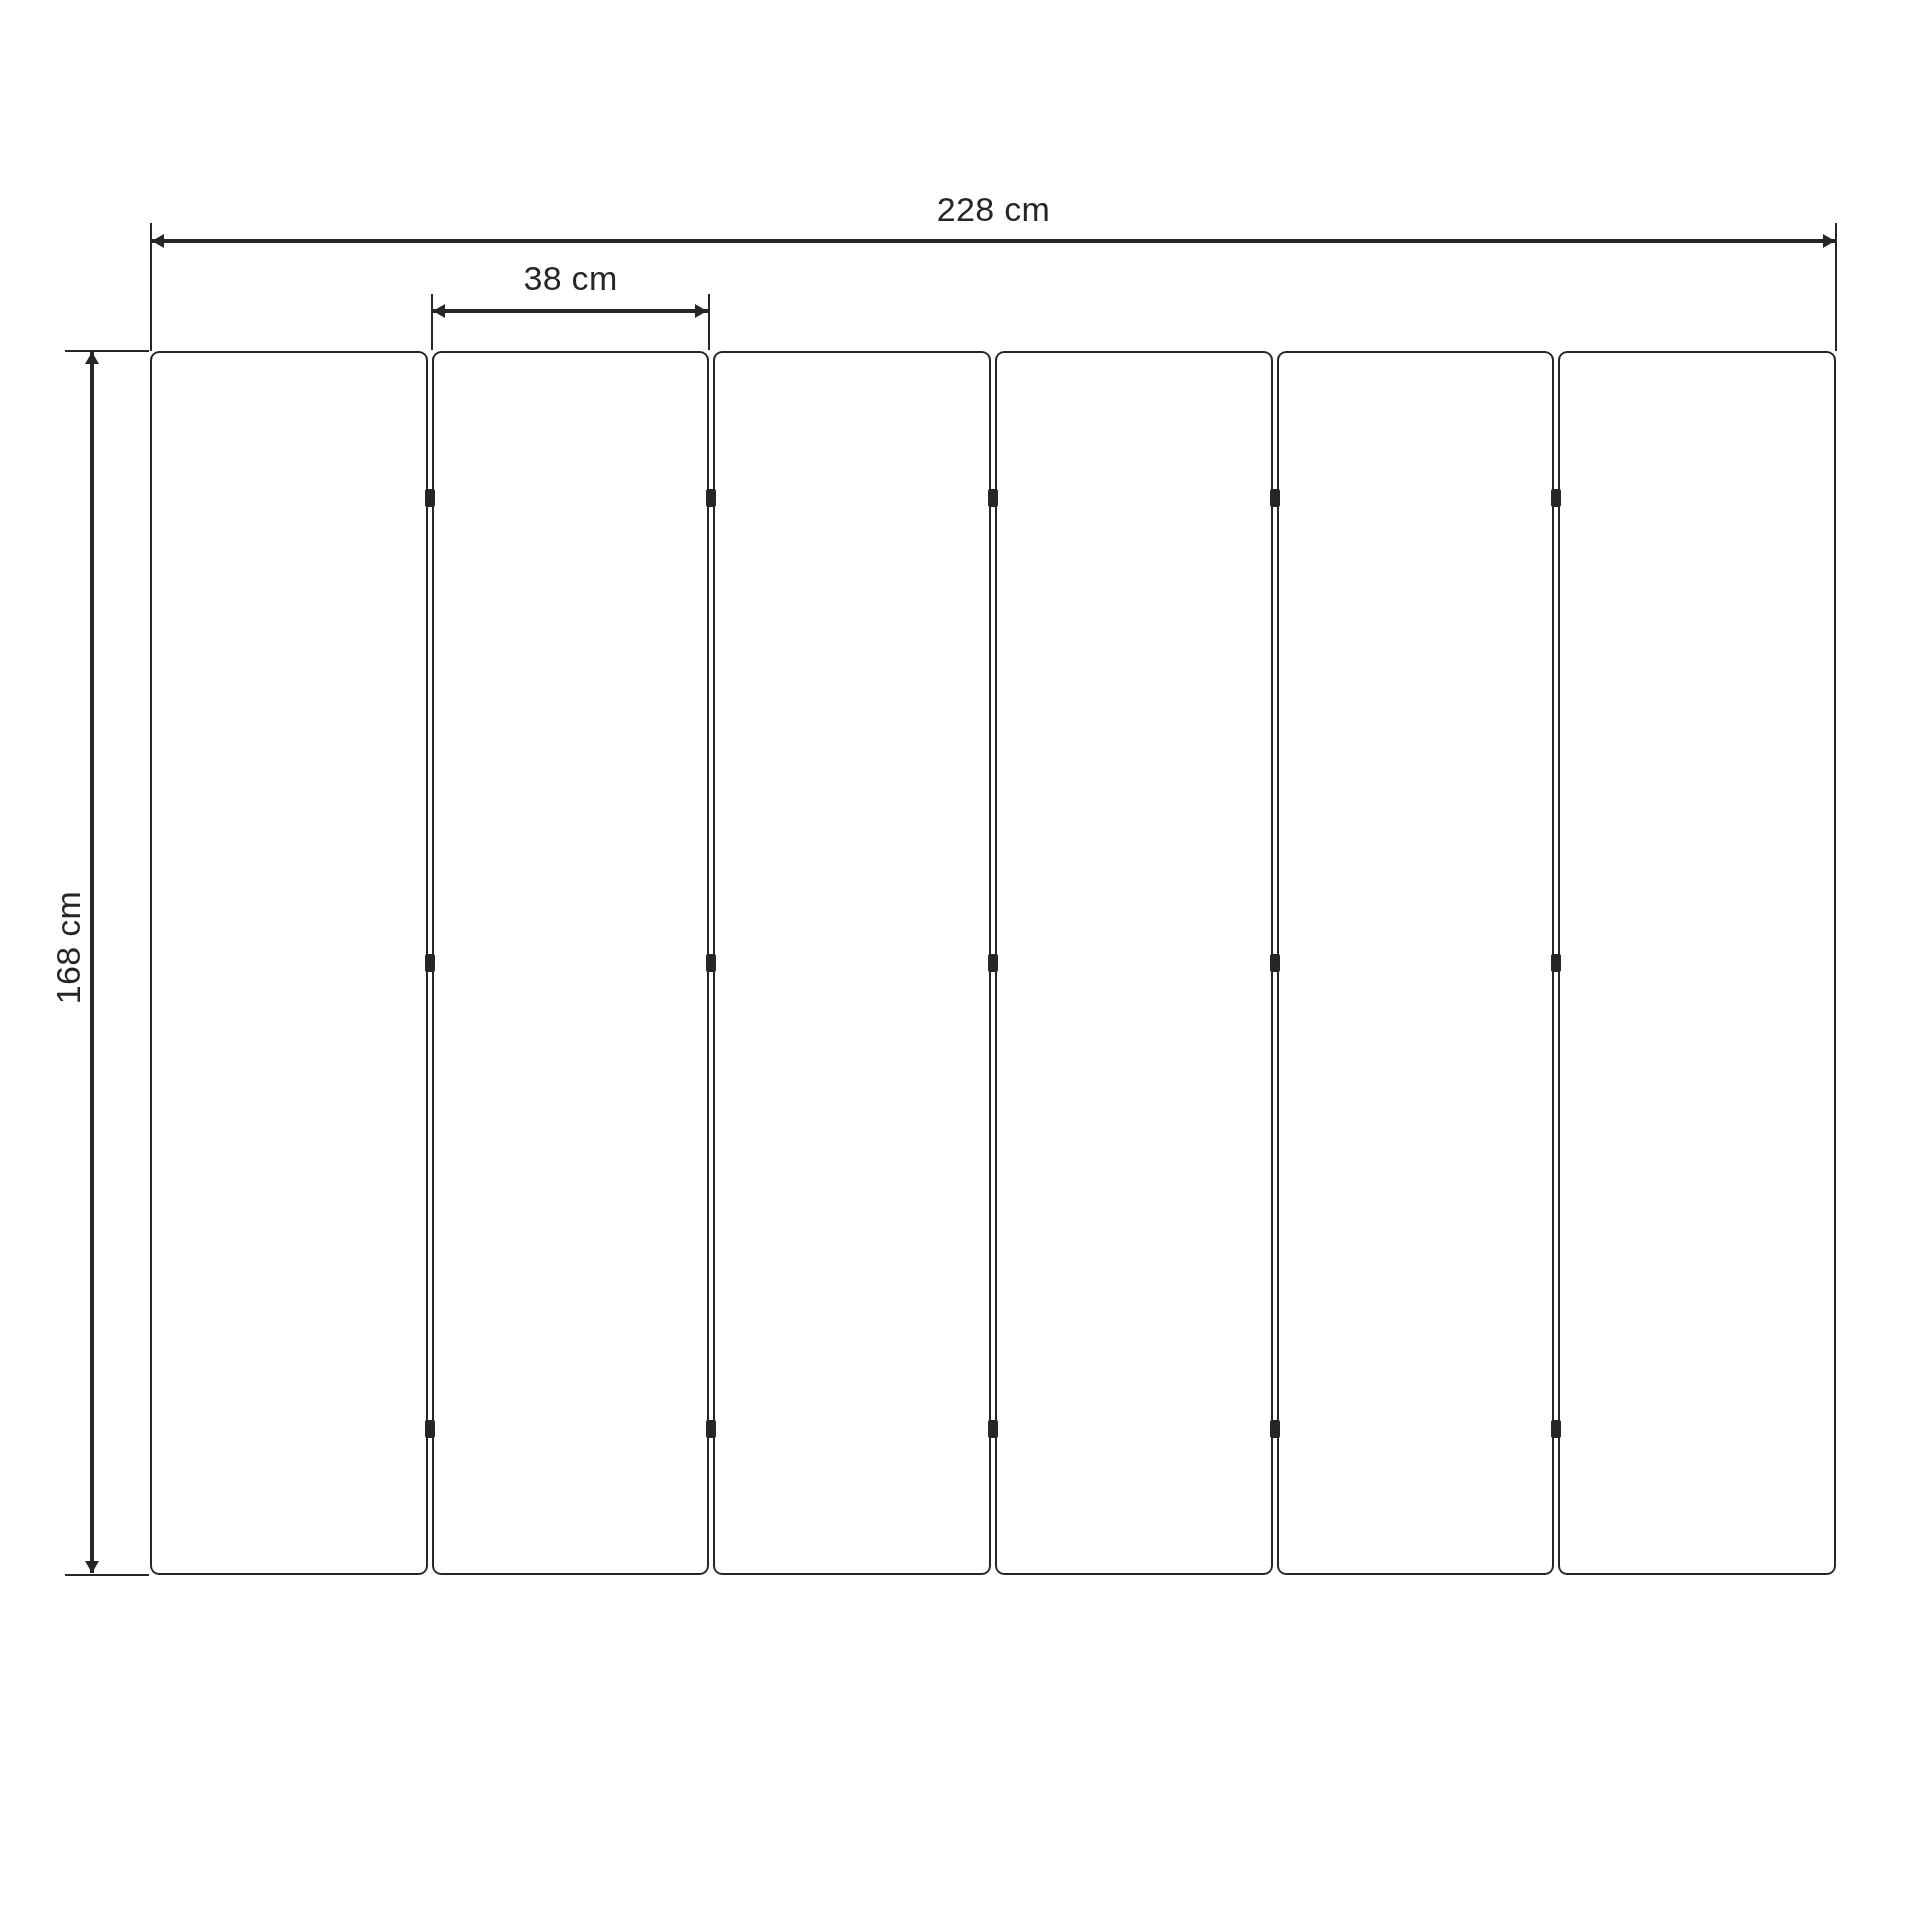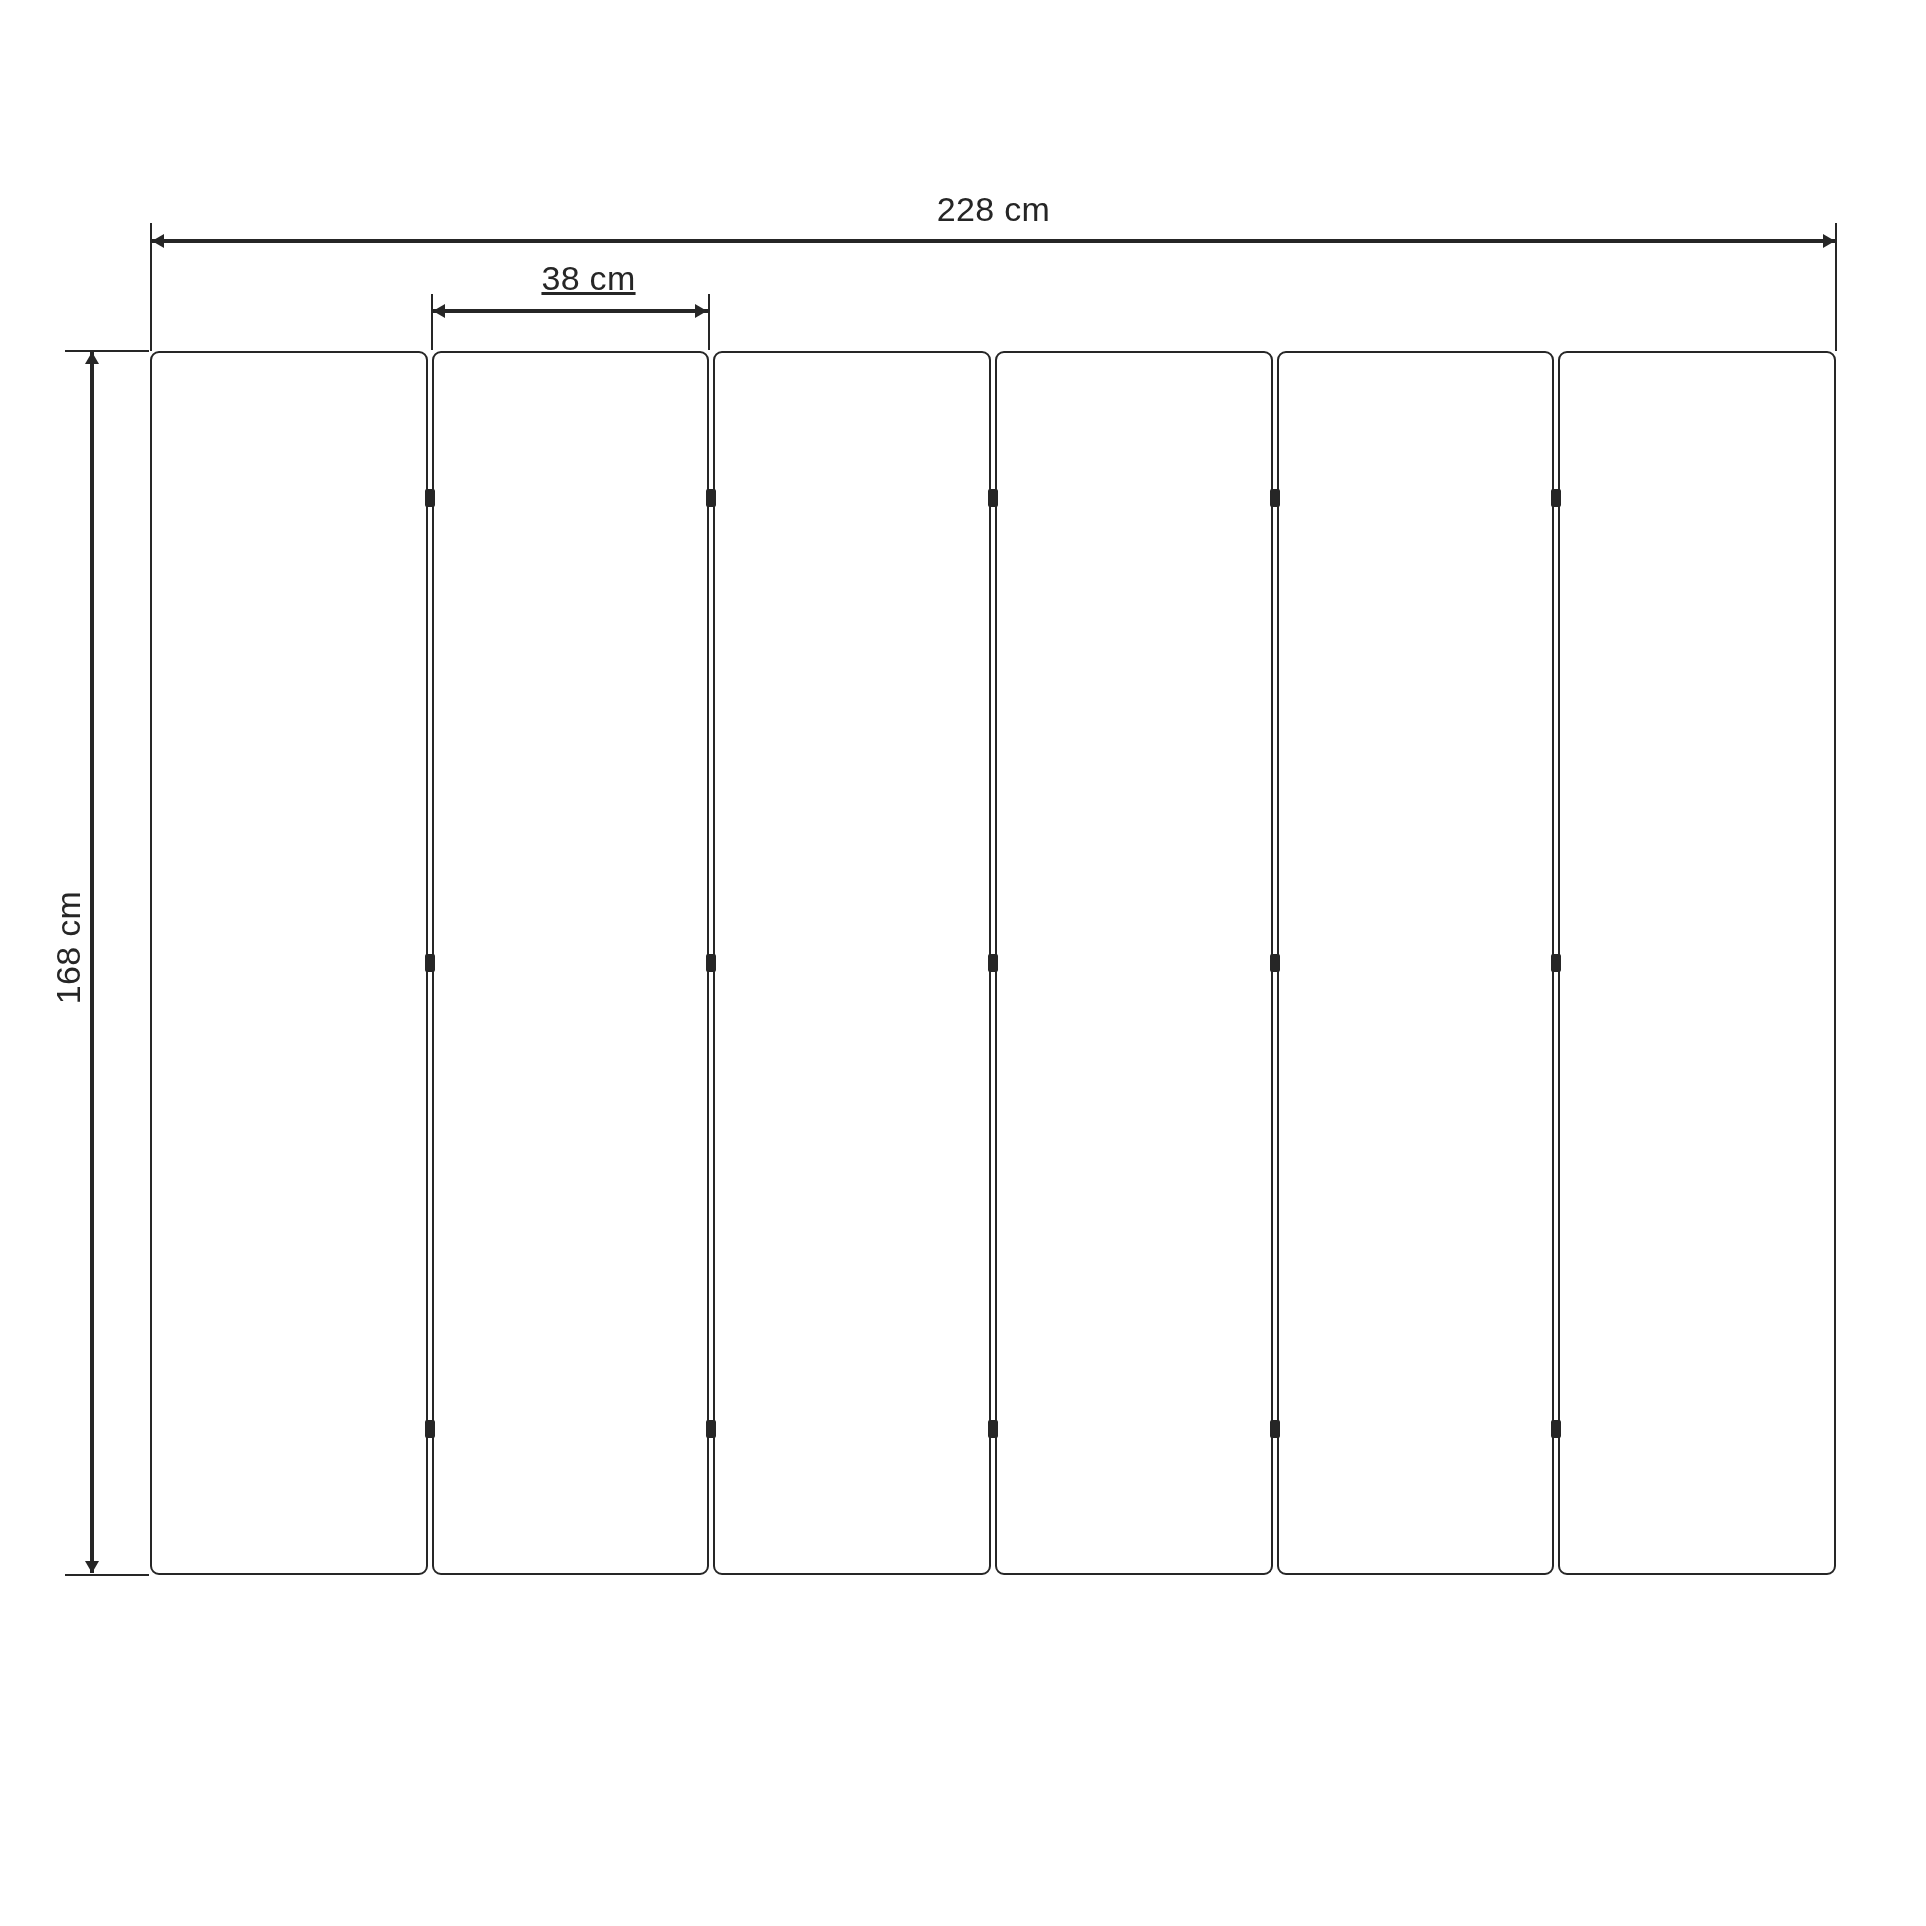--- a/index.html
+++ b/index.html
@@ -101,21 +101,21 @@
     <div class="arrow arrow-right" style="left:1823px; top:234px;"></div>
     <div class="dim-label" style="left:897px; top:192px;">228 cm</div>
   </div>
 
   <div>
     <div class="ext-line-v" style="left:431px;  top:294px; height:56px;"></div>
     <div class="ext-line-v" style="left:708px; top:294px; height:56px;"></div>
     <div class="dim-line-h" style="left:433px; top:309px; width:275px;"></div>
     <div class="arrow arrow-left" style="left:433px;  top:304px;"></div>
     <div class="arrow arrow-right" style="left:695px; top:304px;"></div>
-    <div class="dim-label" style="left:492px; top:261px;text-decoration:underline;">38 cm</div>
+    <div class="dim-label" style="left:474px; top:261px;">38 cm</div>
   </div>
 
   <div>
     <div class="ext-line-h" style="left:65px; top:350px;  width:84px;"></div>
     <div class="ext-line-h" style="left:65px; top:1574px; width:84px;"></div>
     <div class="dim-line-v" style="left:90px; top:352px; height:1221px;"></div>
     <div class="arrow arrow-up" style="left:85px; top:352px;"></div>
     <div class="arrow arrow-down" style="left:85px; top:1561px;"></div>
     <div class="dim-label rotated" style="left:-28px; top:930px;">168 cm</div>
   </div>

